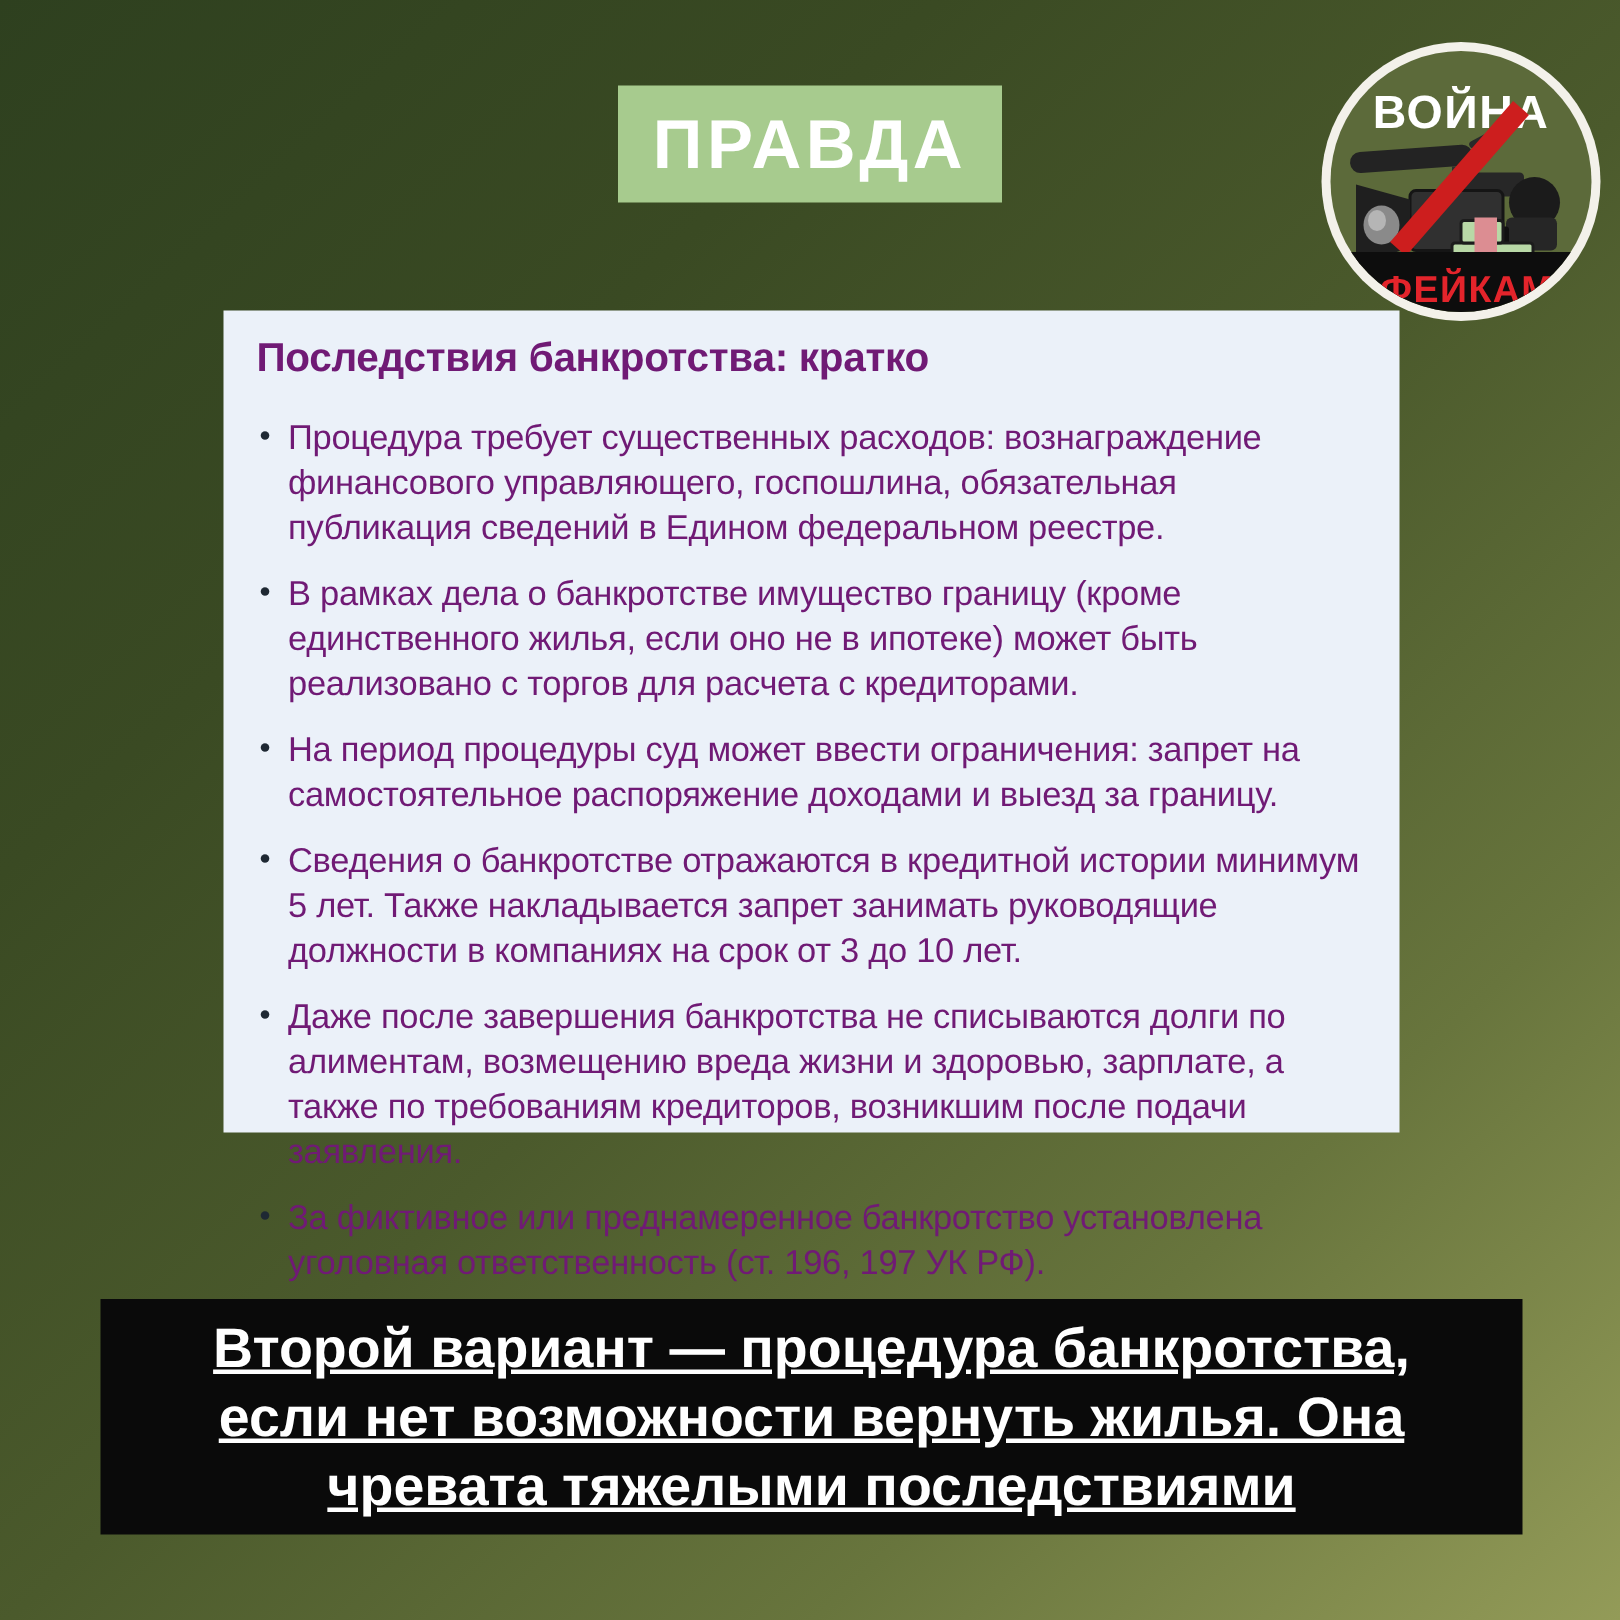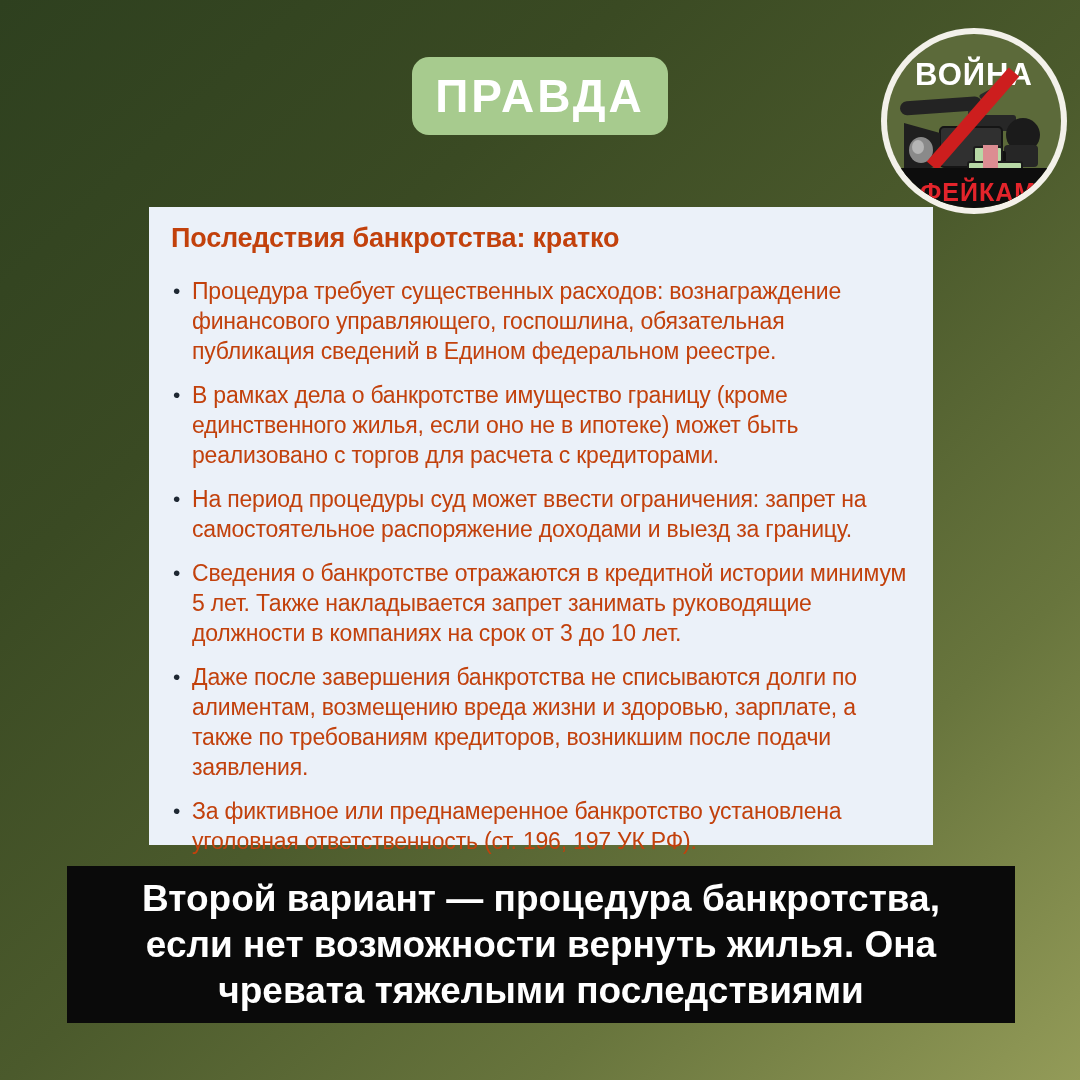--- a/index.html
+++ b/index.html
@@ -23,38 +23,37 @@
   .truth-badge {
     position: absolute;
     left: 412px; top: 57px;
     width: 256px; height: 78px;
     background: #a7cb8e;
     display: flex; align-items: center; justify-content: center;
     color: #ffffff;
     font-size: 46px;
     font-weight: bold;
     letter-spacing: 3px;
-    border-radius: 17px;
   }
 
   
   .logo {
     position: absolute;
     left: 880px; top: 27px;
     width: 188px; height: 188px; text-align: center;
   }
 
   
   .card {
     position: absolute;
     left: 149px; top: 207px;
-    width: 784px; height: 638px;
+    width: 784px; height: 548px;
     background: #ebf1f9;
     padding: 16px 26px 0 22px;
-    color: #c2410c;
+    color: #701a75;
   }
   .card-title {
     font-size: 27px;
     font-weight: bold;
     margin-bottom: 22px;
     letter-spacing: -0.2px;
   }
   .card-list { list-style: none; }
   .card-list li {
     position: relative;
@@ -83,20 +82,21 @@
     align-items: center;
     justify-content: center;
     color: #ffffff;
   }
   .banner-line {
     font-size: 37px;
     font-weight: bold;
     line-height: 46px;
     white-space: nowrap;
     text-align: center;
+    text-decoration: underline;
   }
 </style>
 </head>
 <body>
 
 <div class="canvas">
 
   <div class="truth-badge">
     <span>ПРАВДА</span>
   </div>

